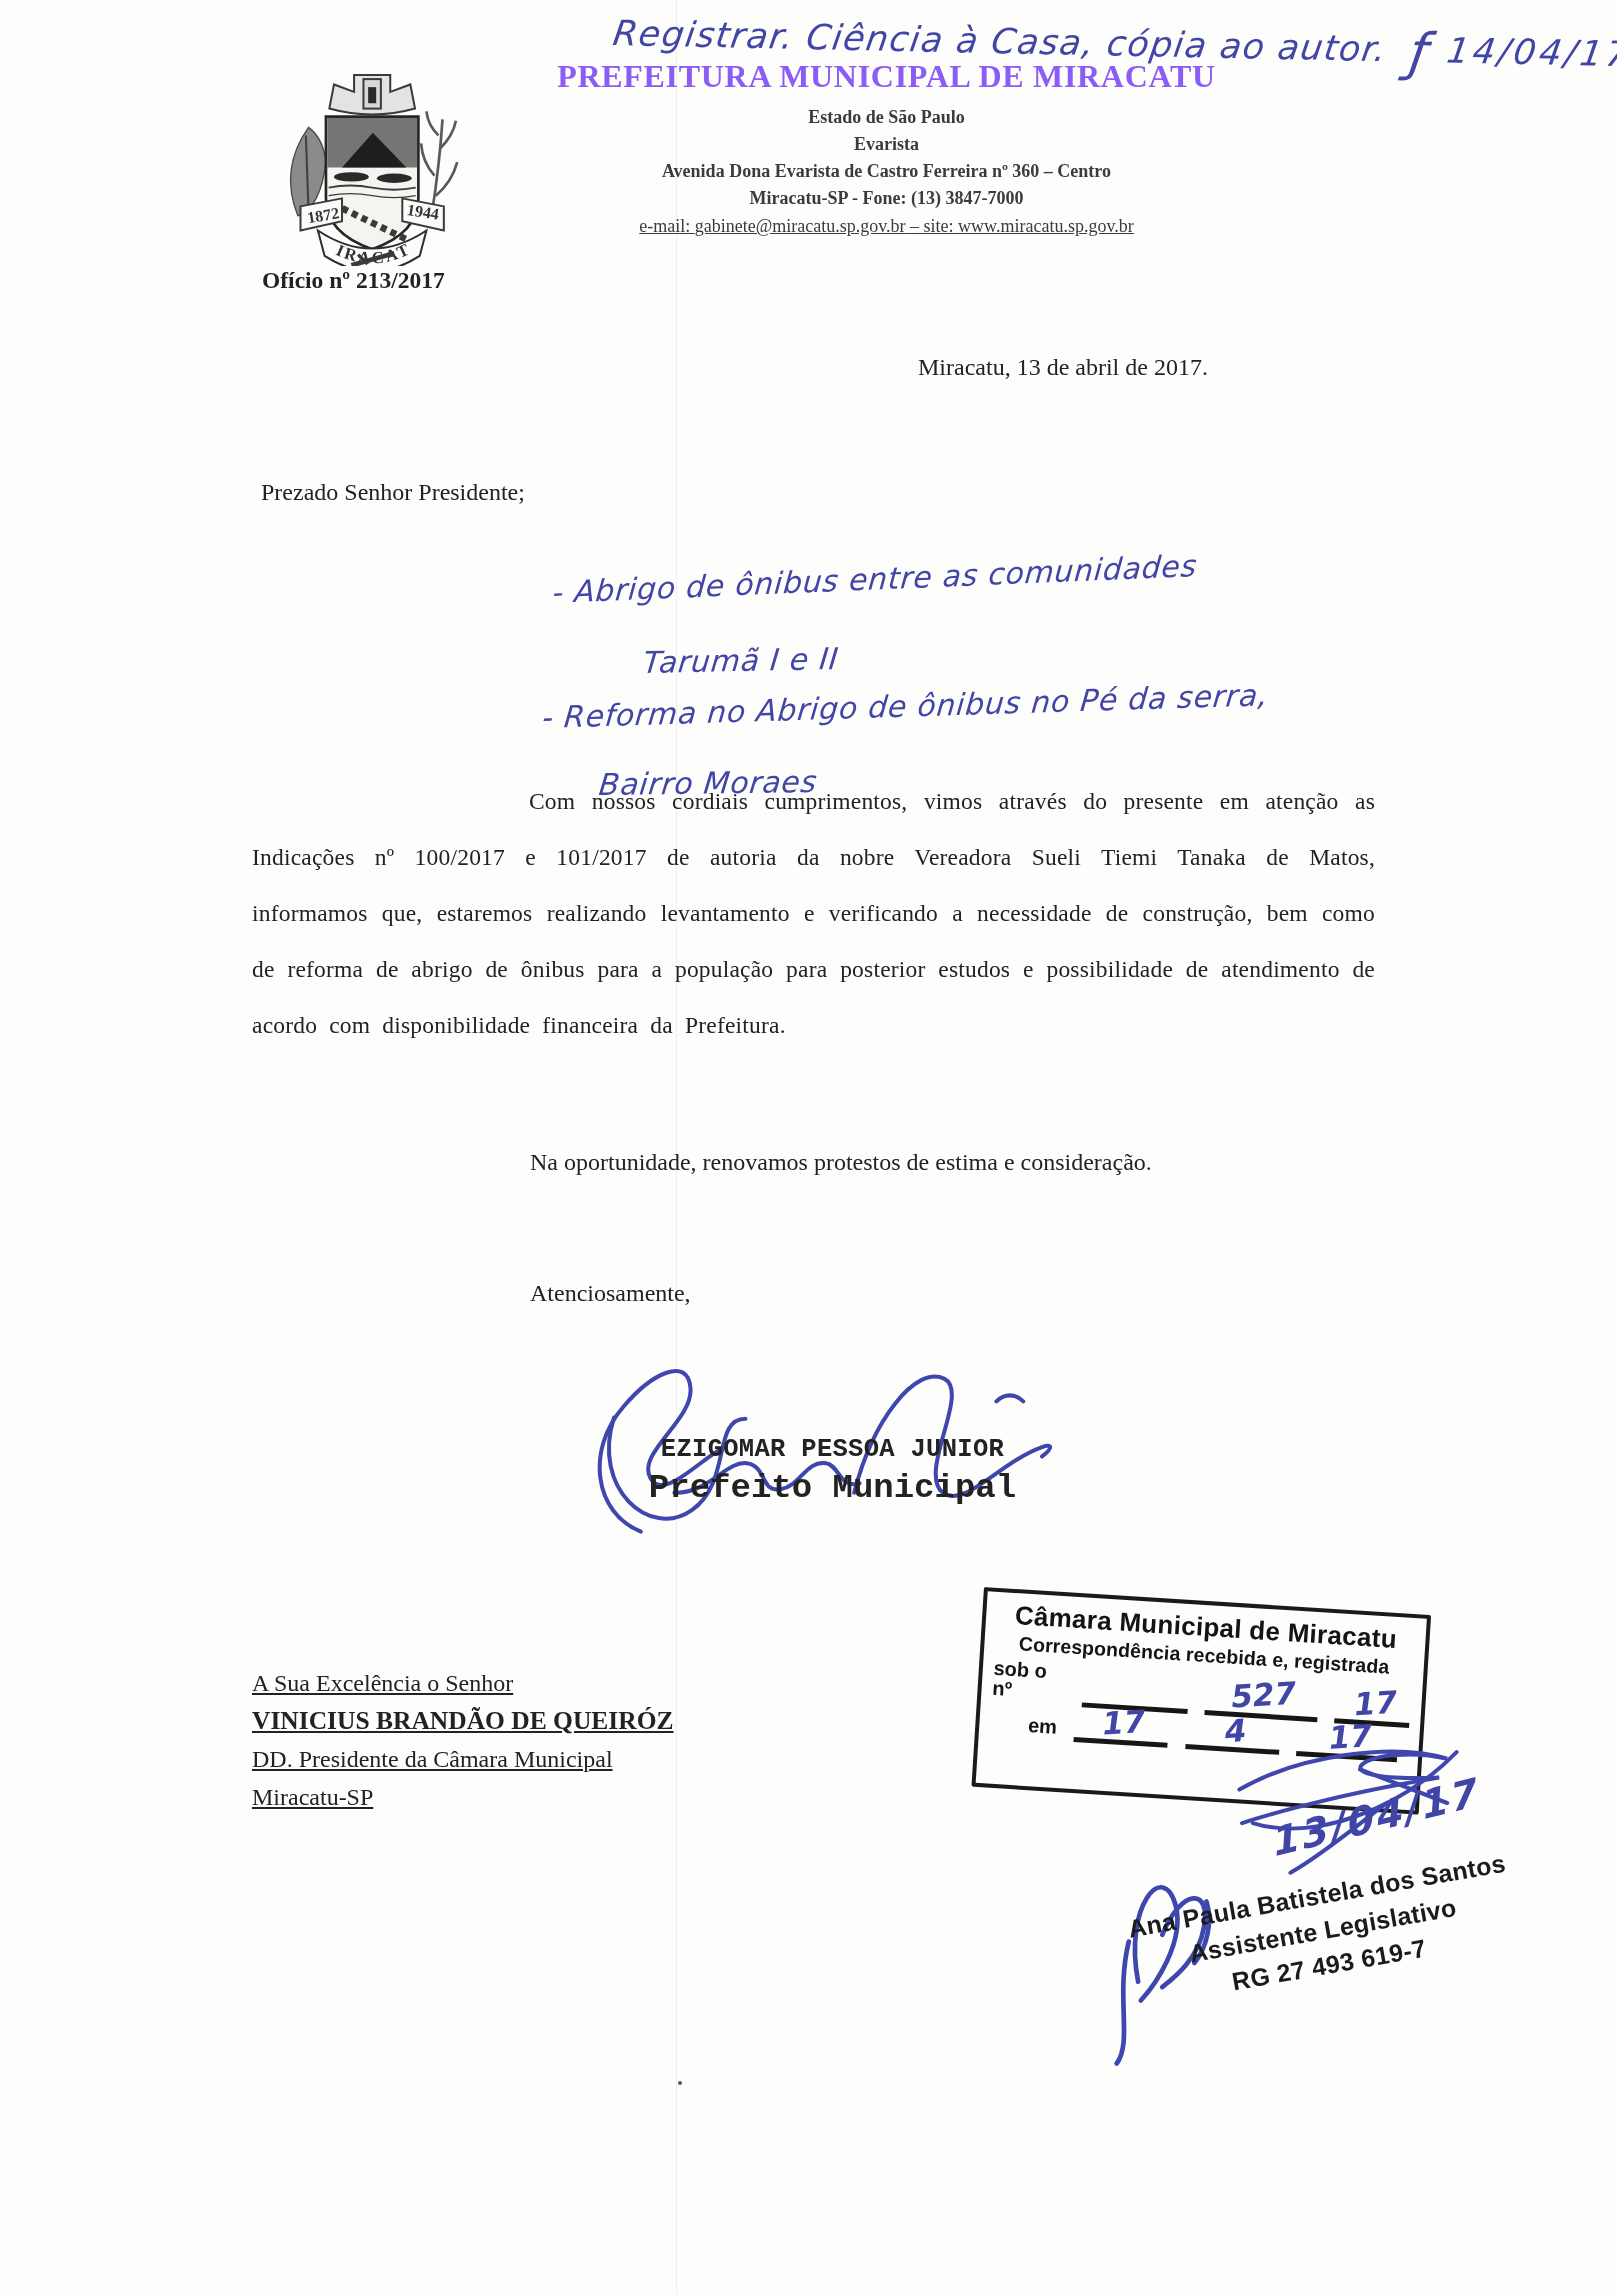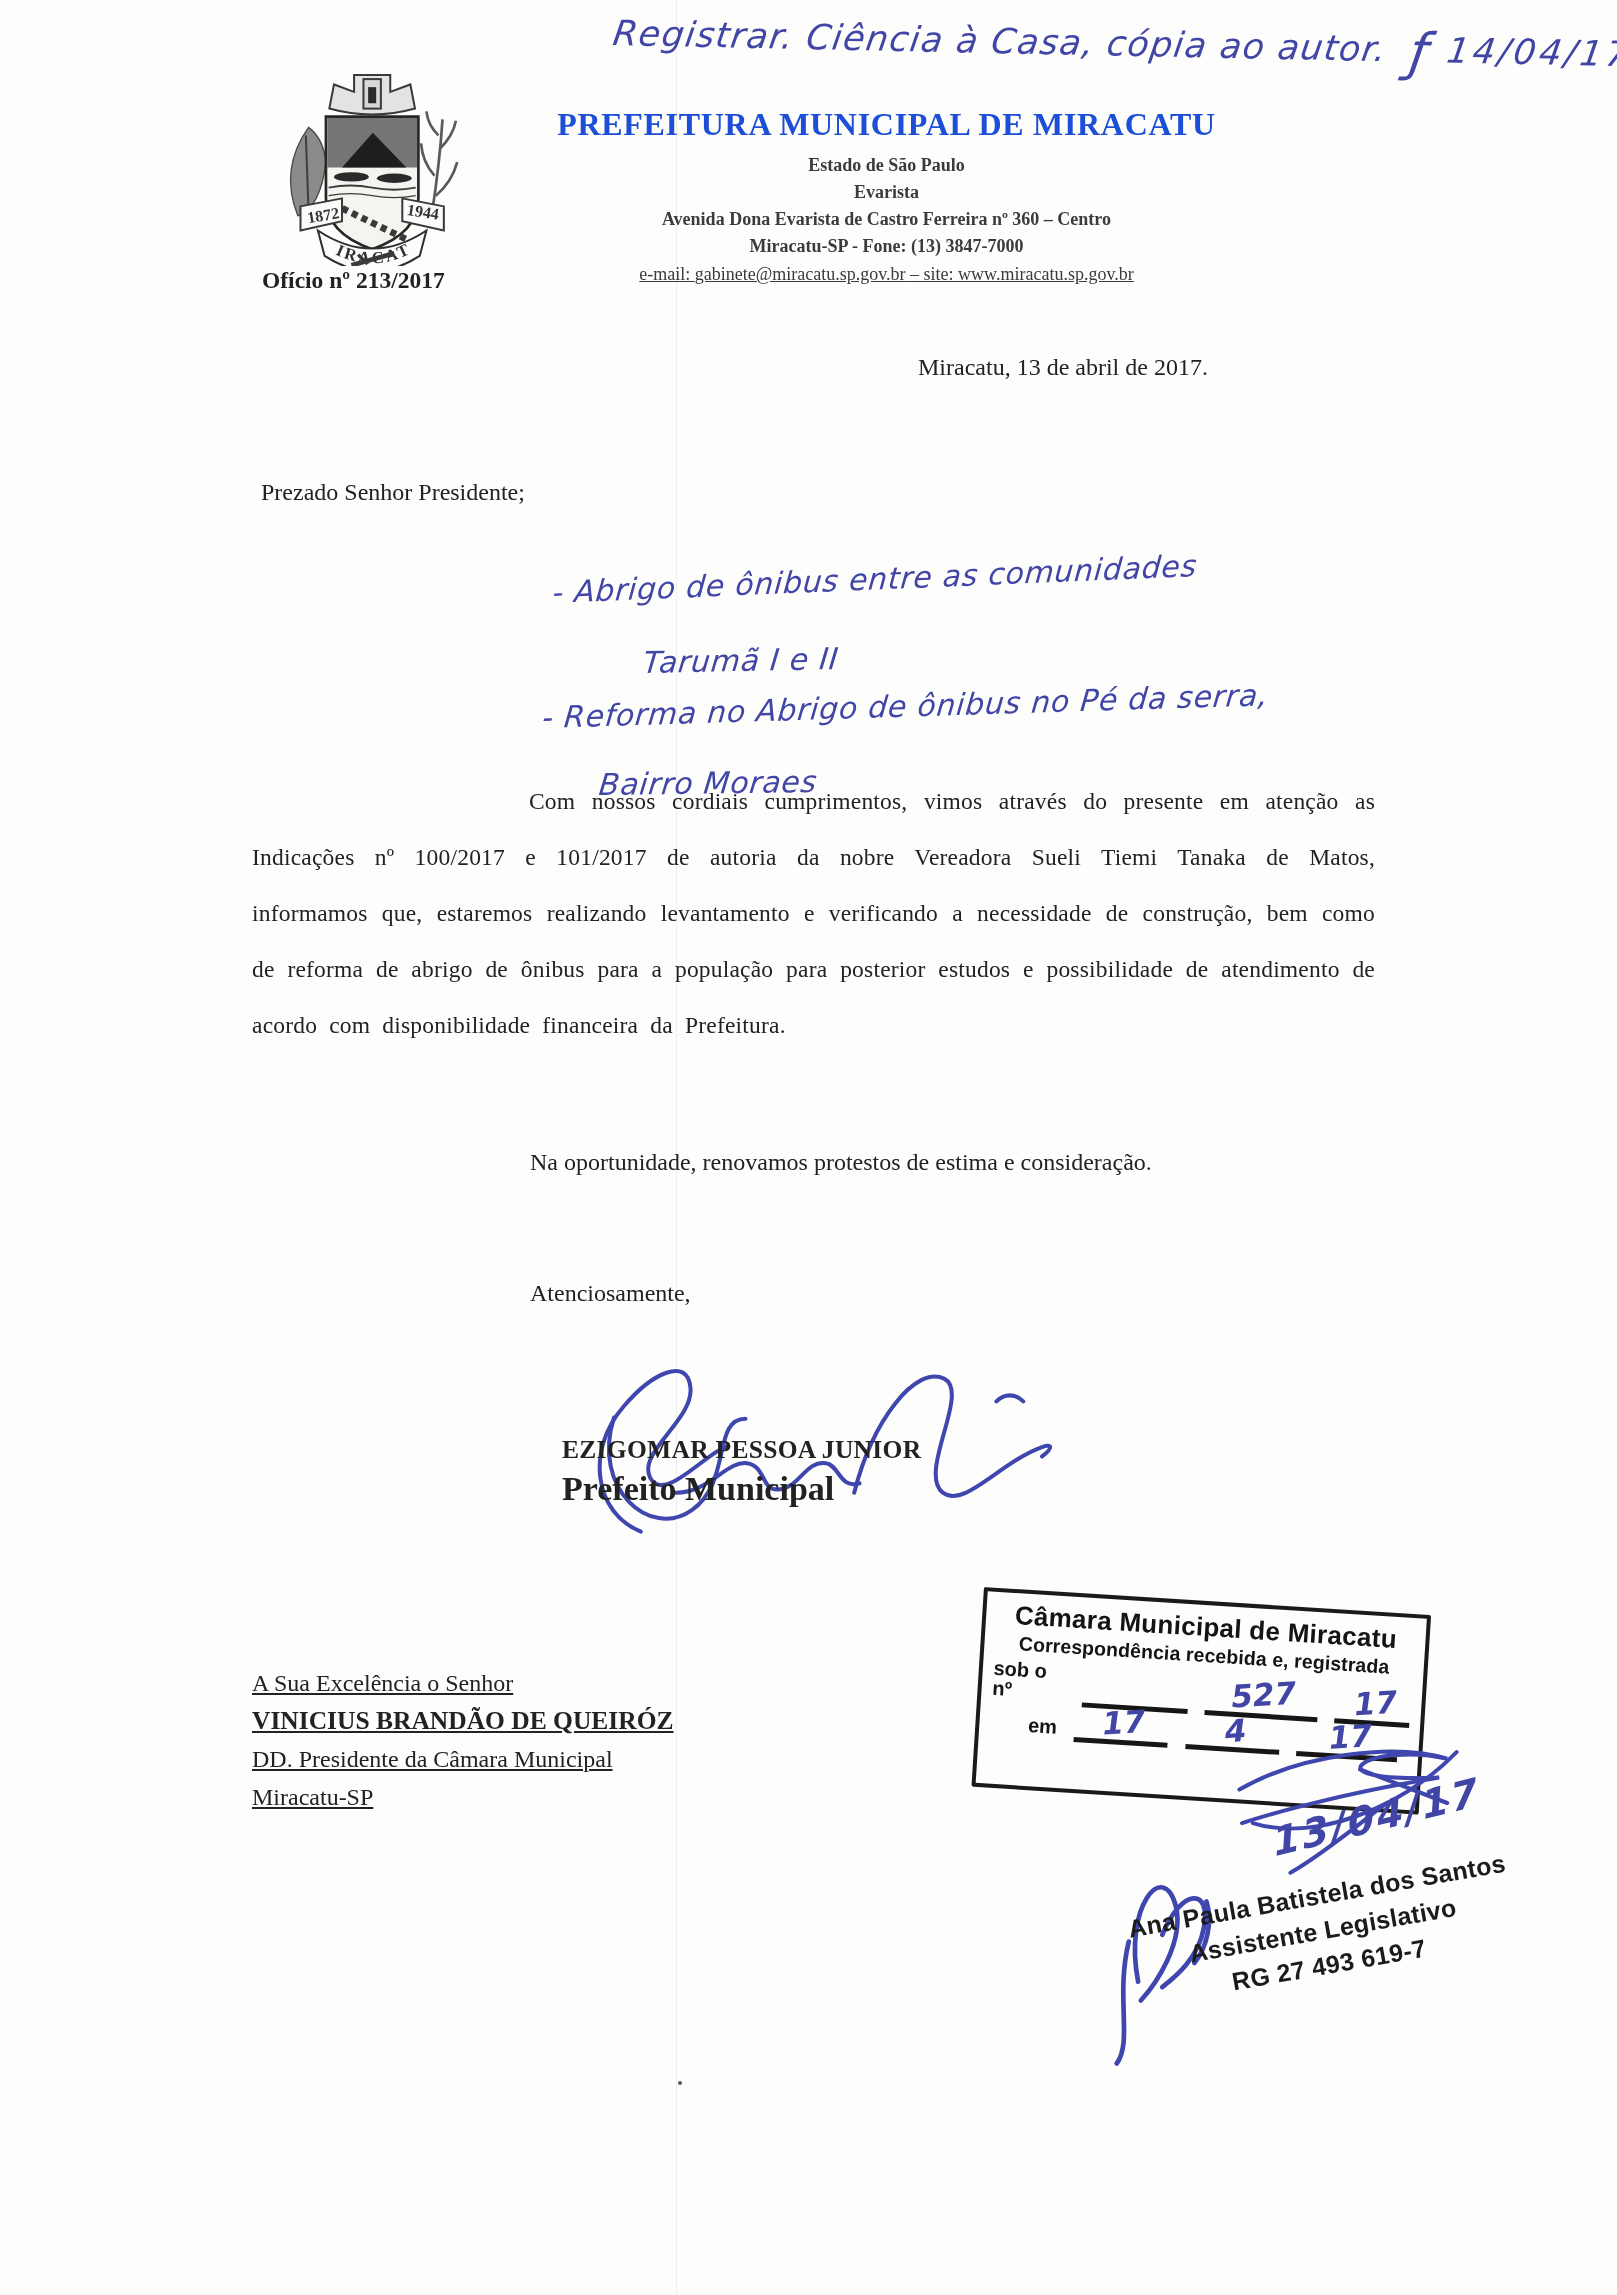--- a/index.html
+++ b/index.html
@@ -36,21 +36,21 @@
   }
   .annotation-top .rubric { font-size: 52px; margin: 0 17.5px 0 23px; vertical-align: -8px; }
   .annotation-top .a-date { letter-spacing: 3.4px; }
 
   
   .crest { position: absolute; left: 267px; top: 55px; }
   .header-text {
     position: absolute; left: 470px; top: 58px; width: 833px;
     text-align: center; color: #3b3b3b;
   }
-  .h-title { font-size: 32px; font-weight: bold; letter-spacing: 0.7px; margin-bottom: 9.4px; color: #1d4ed8; margin-top: 48px; }
+  .h-title { font-size: 32px; font-weight: bold; letter-spacing: 0.7px; margin-bottom: 9.4px; color: #8b5cf6; }
   .h-line  { font-size: 18px; font-weight: bold; line-height: 27px; }
   .h-email { font-size: 18px; font-weight: normal; line-height: 28px; text-decoration: underline; }
   .h-email .u { text-decoration: underline; }
 
   
   .reference { position: absolute; left: 262px; top: 267px; font-size: 23.5px; font-weight: bold; }
   .dateline  { position: absolute; left: 918px; top: 354px; font-size: 24px; }
   .salutation{ position: absolute; left: 261px; top: 479px; font-size: 24px; }
 
   .note { position: absolute; font-size: 30px; letter-spacing: 0.7px; white-space: nowrap; }
@@ -64,22 +64,22 @@
     font-size: 23.5px; line-height: 56px;
     text-align: justify; text-indent: 277px;
     word-spacing: 6px; letter-spacing: 0.2px;
   }
   .closing-1 { position: absolute; left: 530px; top: 1149px; font-size: 24px; }
   .closing-2 { position: absolute; left: 530px; top: 1280px; font-size: 24px; }
 
   
   .signature-svg { position: absolute; left: 567px; top: 1337px; }
   .signer {
-    position: absolute; left: 562px; top: 1435px; width: 483px;
-    text-align: left; font-weight: bold;
+    position: absolute; left: 591px; top: 1435px; width: 483px;
+    text-align: center; font-weight: bold; font-family: Liberation Mono, monospace;
   }
   .signer-name  { font-size: 25.5px; letter-spacing: 0.3px; }
   .signer-title { font-size: 34px; margin-top: 5px; }
 
   
   .rstamp {
     position: absolute; left: 984px; top: 1587px; width: 448px; height: 200px;
     border: 4.7px solid #1a1a1a; border-radius: 2px;
     transform: rotate(3.6deg); transform-origin: left top;
     padding: 6.7px 10.7px 0 10.7px;

